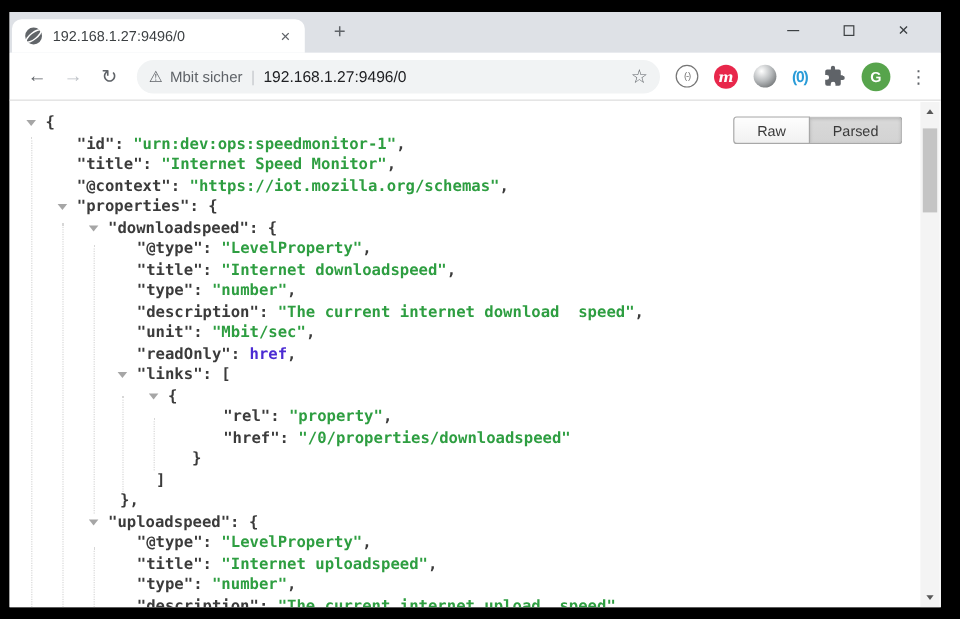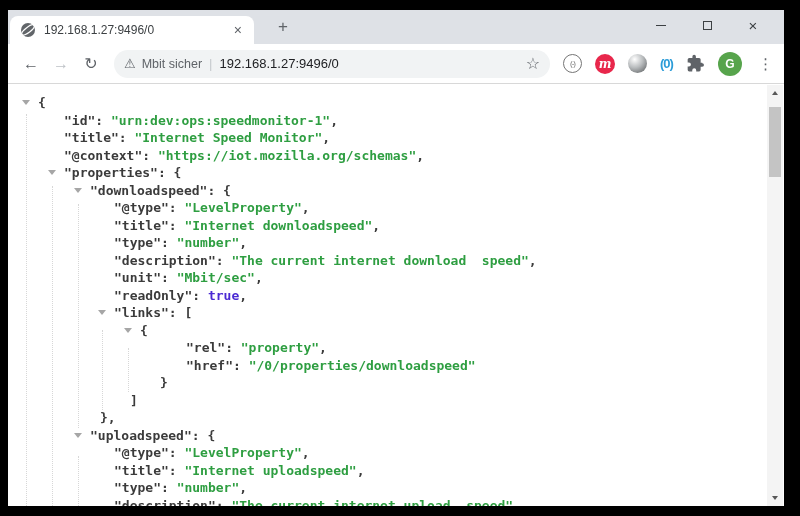--- a/index.html
+++ b/index.html
@@ -144,35 +144,39 @@
           <div class="json-line" style="padding-left: 56px;"><span class="tok-k">"id"</span><span class="tok-p">: </span><span class="tok-s">"urn:dev:ops:speedmonitor-1"</span><span class="tok-p">,</span></div>
           <div class="json-line" style="padding-left: 56px;"><span class="tok-k">"title"</span><span class="tok-p">: </span><span class="tok-s">"Internet Speed Monitor"</span><span class="tok-p">,</span></div>
           <div class="json-line" style="padding-left: 56px;"><span class="tok-k">"@context"</span><span class="tok-p">: </span><span class="tok-s">"https://iot.mozilla.org/schemas"</span><span class="tok-p">,</span></div>
           <div class="json-line" style="padding-left: 56px;"><span class="tri" style="left: 40px;"></span><span class="tok-k">"properties"</span><span class="tok-p">: {</span></div>
           <div class="json-line" style="padding-left: 82px;"><span class="tri" style="left: 66px;"></span><span class="tok-k">"downloadspeed"</span><span class="tok-p">: {</span></div>
           <div class="json-line" style="padding-left: 106px;"><span class="tok-k">"@type"</span><span class="tok-p">: </span><span class="tok-s">"LevelProperty"</span><span class="tok-p">,</span></div>
           <div class="json-line" style="padding-left: 106px;"><span class="tok-k">"title"</span><span class="tok-p">: </span><span class="tok-s">"Internet downloadspeed"</span><span class="tok-p">,</span></div>
           <div class="json-line" style="padding-left: 106px;"><span class="tok-k">"type"</span><span class="tok-p">: </span><span class="tok-s">"number"</span><span class="tok-p">,</span></div>
           <div class="json-line" style="padding-left: 106px;"><span class="tok-k">"description"</span><span class="tok-p">: </span><span class="tok-s">"The current internet download  speed"</span><span class="tok-p">,</span></div>
           <div class="json-line" style="padding-left: 106px;"><span class="tok-k">"unit"</span><span class="tok-p">: </span><span class="tok-s">"Mbit/sec"</span><span class="tok-p">,</span></div>
-          <div class="json-line" style="padding-left: 106px;"><span class="tok-k">"readOnly"</span><span class="tok-p">: </span><span class="tok-b">true</span><span class="tok-p">,</span></div>
+          <div class="json-line" style="padding-left: 106px;"><span class="tok-k">"readOnly"</span><span class="tok-p">: </span><span class="tok-b">href</span><span class="tok-p">,</span></div>
           <div class="json-line" style="padding-left: 106px;"><span class="tri" style="left: 90px;"></span><span class="tok-k">"links"</span><span class="tok-p">: [</span></div>
           <div class="json-line" style="padding-left: 132px;"><span class="tri" style="left: 116px;"></span><span class="tok-p">{</span></div>
           <div class="json-line" style="padding-left: 178px;"><span class="tok-k">"rel"</span><span class="tok-p">: </span><span class="tok-s">"property"</span><span class="tok-p">,</span></div>
           <div class="json-line" style="padding-left: 178px;"><span class="tok-k">"href"</span><span class="tok-p">: </span><span class="tok-s">"/0/properties/downloadspeed"</span></div>
           <div class="json-line" style="padding-left: 152px;"><span class="tok-p">}</span></div>
           <div class="json-line" style="padding-left: 122px;"><span class="tok-p">]</span></div>
           <div class="json-line" style="padding-left: 92px;"><span class="tok-p">},</span></div>
           <div class="json-line" style="padding-left: 82px;"><span class="tri" style="left: 66px;"></span><span class="tok-k">"uploadspeed"</span><span class="tok-p">: {</span></div>
           <div class="json-line" style="padding-left: 106px;"><span class="tok-k">"@type"</span><span class="tok-p">: </span><span class="tok-s">"LevelProperty"</span><span class="tok-p">,</span></div>
           <div class="json-line" style="padding-left: 106px;"><span class="tok-k">"title"</span><span class="tok-p">: </span><span class="tok-s">"Internet uploadspeed"</span><span class="tok-p">,</span></div>
           <div class="json-line" style="padding-left: 106px;"><span class="tok-k">"type"</span><span class="tok-p">: </span><span class="tok-s">"number"</span><span class="tok-p">,</span></div>
           <div class="json-line" style="padding-left: 106px;"><span class="tok-k">"description"</span><span class="tok-p">: </span><span class="tok-s">"The current internet upload  speed"</span><span class="tok-p">,</span></div>
         </div>
 
+      <div class="raw-parsed">
+        <div class="rp-btn raw">Raw</div>
+        <div class="rp-btn parsed">Parsed</div>
+      </div>
 
       <div class="scrollbar">
         <div class="sb-btn sb-up">
             <span class="arrow-up"></span>
           </div>
         <div class="sb-thumb"></div>
         <div class="sb-btn sb-down">
             <span class="arrow-down"></span>
           </div>
       </div>

